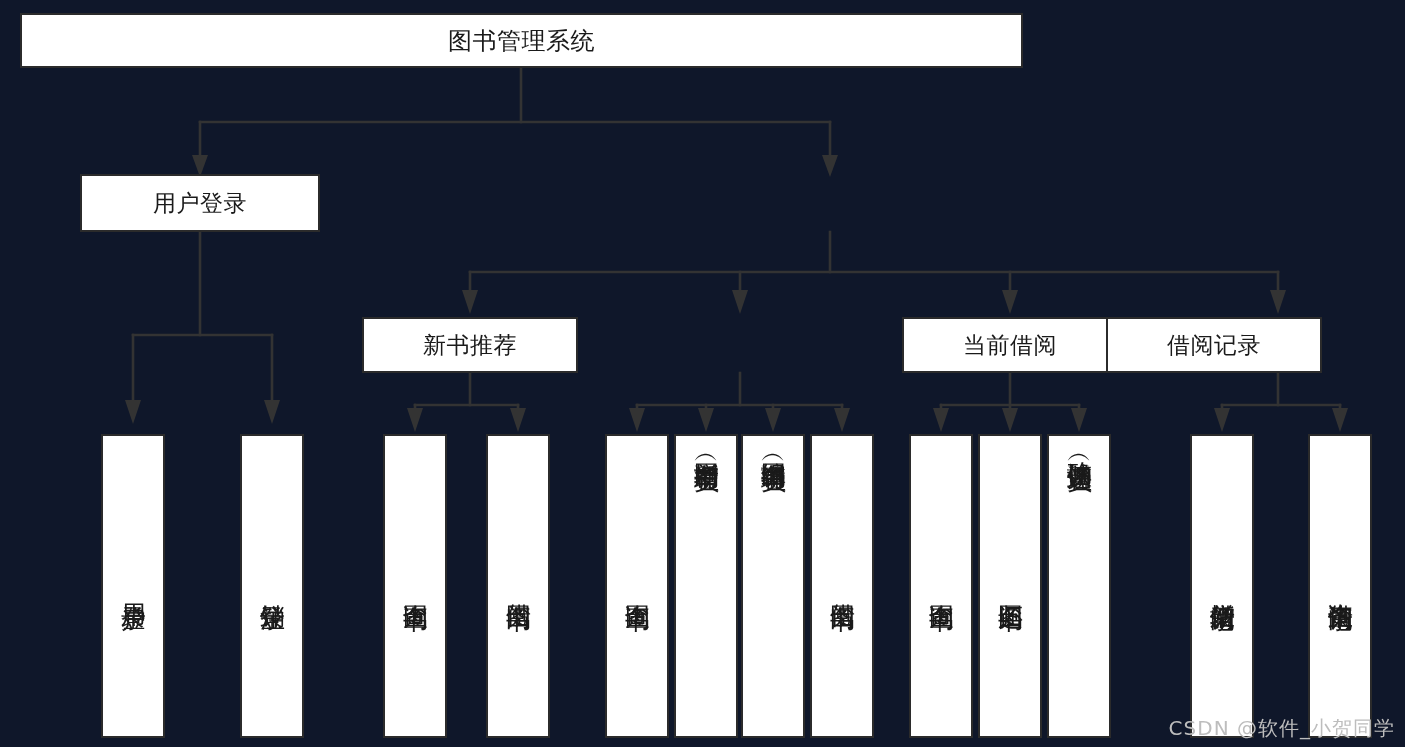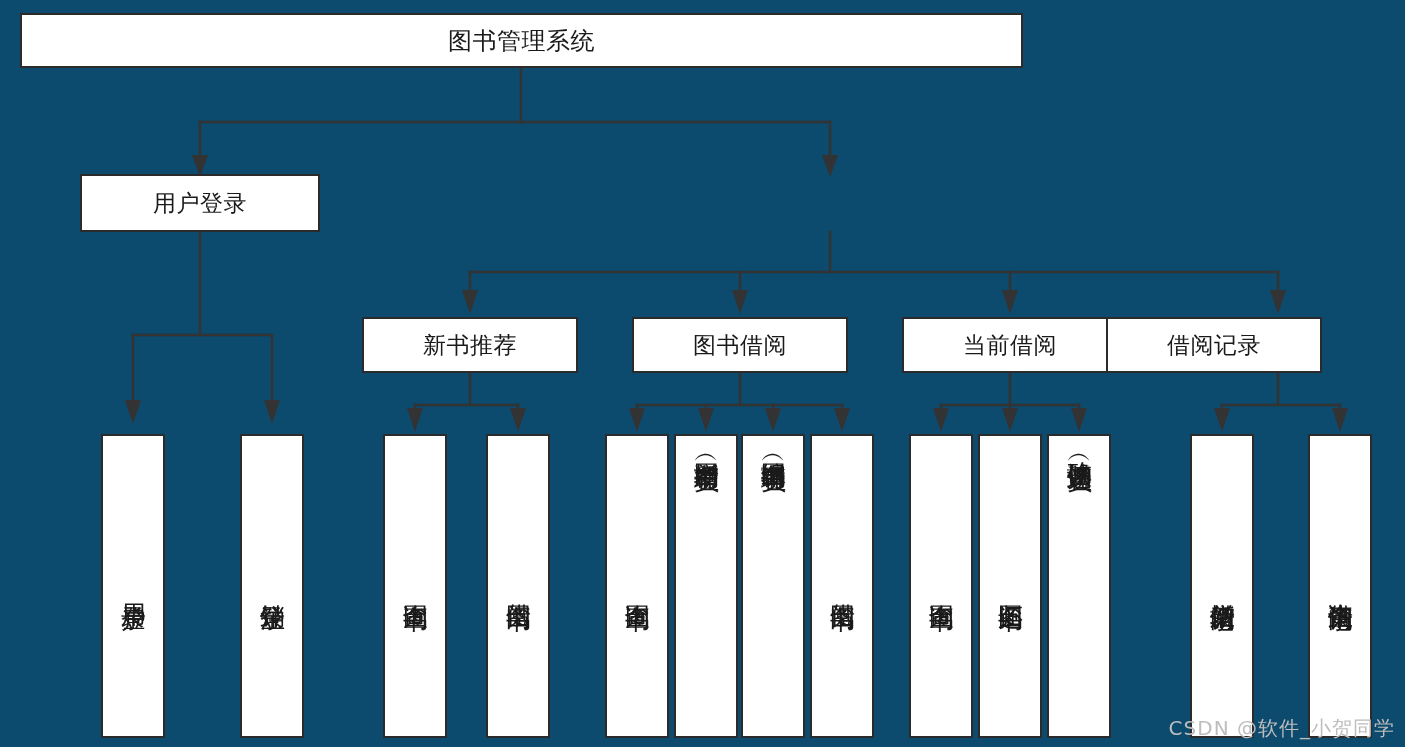--- a/index.html
+++ b/index.html
@@ -8,21 +8,21 @@
     padding: 0;
     background: #ffffff;
   }
   body {
     font-family: "DejaVu Sans", "Liberation Sans", sans-serif;
   }
   #diagram-root {
     position: relative;
     width: 1405px;
     height: 747px;
-    background: #0c4a6e;
+    background: #0f172a;
     overflow: hidden;
   }
   #diagram-svg {
     position: absolute;
     left: 0;
     top: 0;
     width: 1405px;
     height: 747px;
   }
   .node {
@@ -179,23 +179,20 @@
     <span class="node-label">图书管理系统</span>
   </div>
 
   <div class="node h-node" style="left:80px; top:174px; width:240px; height:58px;">
     <span class="node-label">用户登录</span>
   </div>
 
   <div class="node h-node" style="left:362px; top:317px; width:216px; height:56px;">
     <span class="node-label">新书推荐</span>
   </div>
-  <div class="node h-node" style="left:632px; top:317px; width:216px; height:56px;">
-    <span class="node-label">图书借阅</span>
-  </div>
   <div class="node h-node" style="left:902px; top:317px; width:216px; height:56px;">
     <span class="node-label">当前借阅</span>
   </div>
   <div class="node h-node" style="left:1106px; top:317px; width:216px; height:56px;">
     <span class="node-label">借阅记录</span>
   </div>
 
   <div class="node v-node centered" style="left:101px; top:434px; width:64px; height:304px;">
     <span class="node-label">用户登录</span>
   </div>

